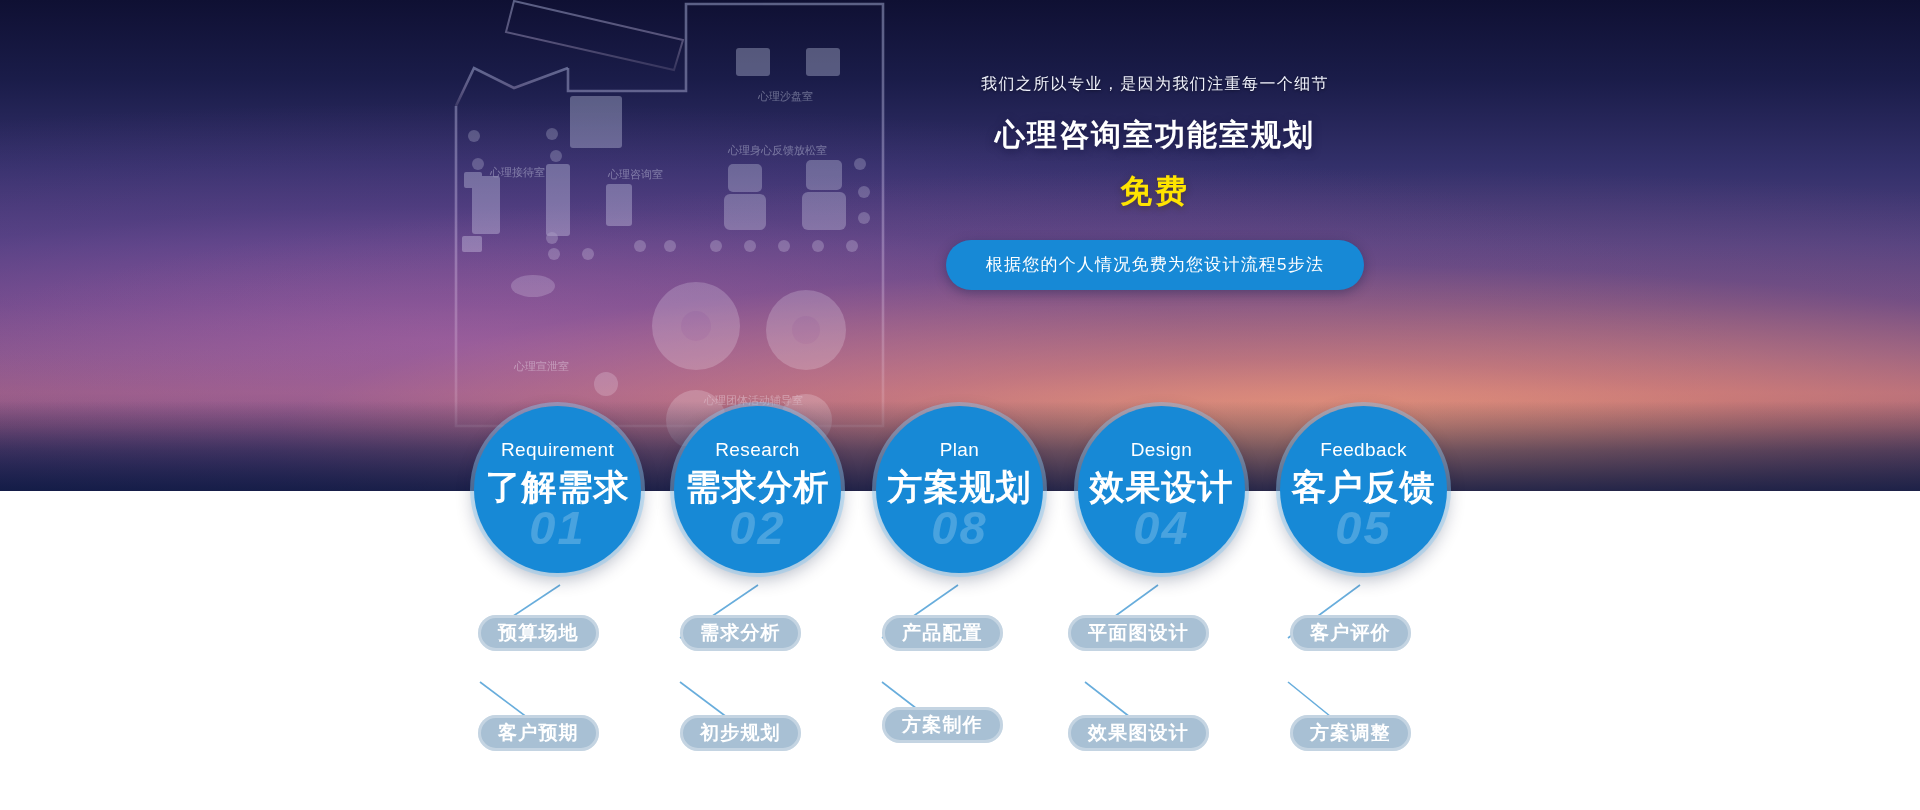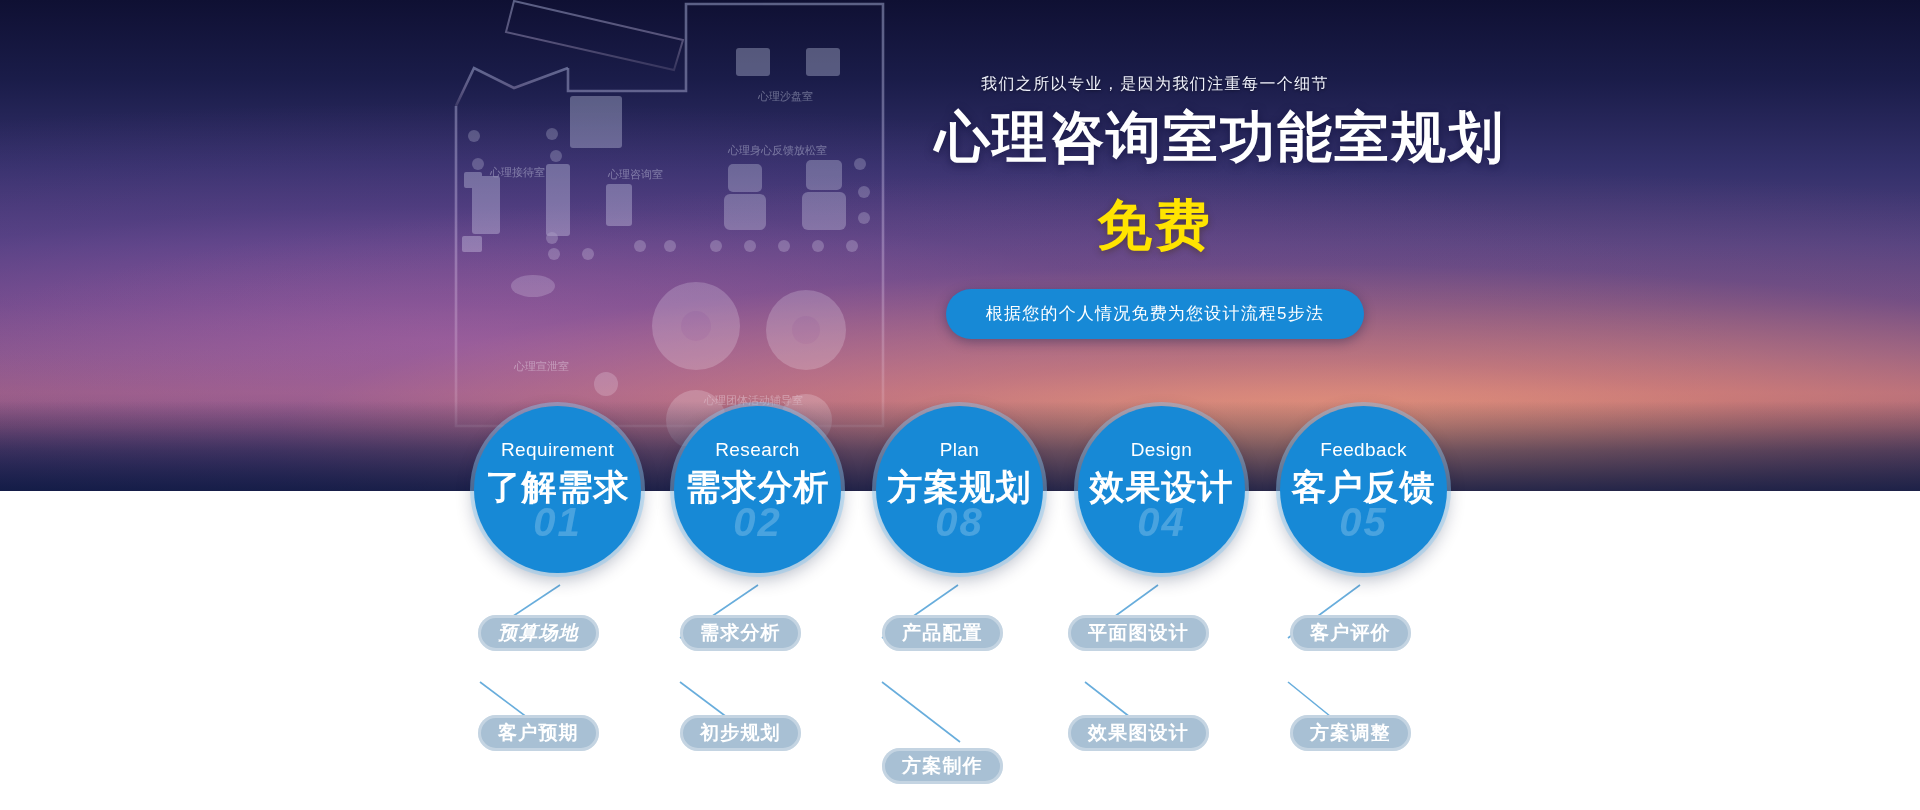--- a/index.html
+++ b/index.html
@@ -32,26 +32,26 @@
   }
   #floorplan svg { width:100%; height:100%; display:block; }
 
   
   #headline { position:absolute; right:545px; top:74px; text-align:center; width:440px; }
   #subtitle {
     font-size:16px; color:#f0f2fb; letter-spacing:1.4px; font-weight:400;
     text-shadow:0 1px 3px rgba(0,0,0,0.45); white-space:nowrap;
   }
   #main-title {
-    margin-top:6px; font-size:55px; font-weight:bold; color:#ffffff;
+    margin-top:20px; font-size:30px; font-weight:bold; color:#ffffff;
     letter-spacing:2px; white-space:nowrap;
     text-shadow:0 2px 8px rgba(10,10,50,0.55);
   }
   #free-badge {
-    margin-top:14px; font-size:55px; font-weight:bold; color:#ffe400;
+    margin-top:14px; font-size:32px; font-weight:bold; color:#ffe400;
     letter-spacing:3px;
     text-shadow:0 2px 7px rgba(60,40,0,0.45);
   }
   #cta-button {
     margin-top:26px; display:inline-block;
     background:#1789d6; color:#ffffff;
     font-size:17px; letter-spacing:1.2px;
     padding:13px 40px 14px; border-radius:28px;
     box-shadow:0 3px 12px rgba(0,20,60,0.35);
     white-space:nowrap; border:none; cursor:pointer;
@@ -73,21 +73,21 @@
   .step-en {
     position:absolute; left:0; right:0; top:33px;
     font-size:19px; font-weight:400; letter-spacing:0.4px; color:#ffffff;
   }
   .step-cn {
     position:absolute; left:0; right:0; top:58px;
     font-size:35px; font-weight:bold; letter-spacing:1px; color:#ffffff;
   }
   .step-num {
     position:absolute; left:0; right:0; top:94px;
-    font-size:40px; font-weight:bold; font-style:italic;
+    font-size:47px; font-weight:bold; font-style:italic;
     color:rgba(255,255,255,0.22); letter-spacing:2px;
   }
 
   
   .tag-pill {
     position:absolute; height:36px; line-height:36px;
     background:#a8c0d4; color:#ffffff;
     font-size:19px; font-weight:bold; letter-spacing:1.2px;
     border-radius:18px; padding:0 20px; text-align:center;
     white-space:nowrap; cursor:pointer;
@@ -235,23 +235,23 @@
   <div class="step-en">Design</div>
   <div class="step-cn">效果设计</div>
   <div class="step-num">04</div>
 </div>
 <div class="step-circle" style="left:1280px; top:406px;">
   <div class="step-en">Feedback</div>
   <div class="step-cn">客户反馈</div>
   <div class="step-num">05</div>
 </div>
 
-<div class="tag-pill" style="left:478px;  top:615px;font-style:italic;">预算场地</div>
+<div class="tag-pill" style="left:478px;  top:615px;">预算场地</div>
 <div class="tag-pill" style="left:680px;  top:615px;">需求分析</div>
 <div class="tag-pill" style="left:882px;  top:615px;">产品配置</div>
 <div class="tag-pill" style="left:1068px; top:615px;">平面图设计</div>
 <div class="tag-pill" style="left:1290px; top:615px;">客户评价</div>
 
 <div class="tag-pill" style="left:478px;  top:715px;">客户预期</div>
 <div class="tag-pill" style="left:680px;  top:715px;">初步规划</div>
-<div class="tag-pill" style="left:882px;  top:707px;margin-top:41px;">方案制作</div>
+<div class="tag-pill" style="left:882px;  top:707px;">方案制作</div>
 <div class="tag-pill" style="left:1068px; top:715px;">效果图设计</div>
 <div class="tag-pill" style="left:1290px; top:715px;">方案调整</div>
 
 </body></html>

